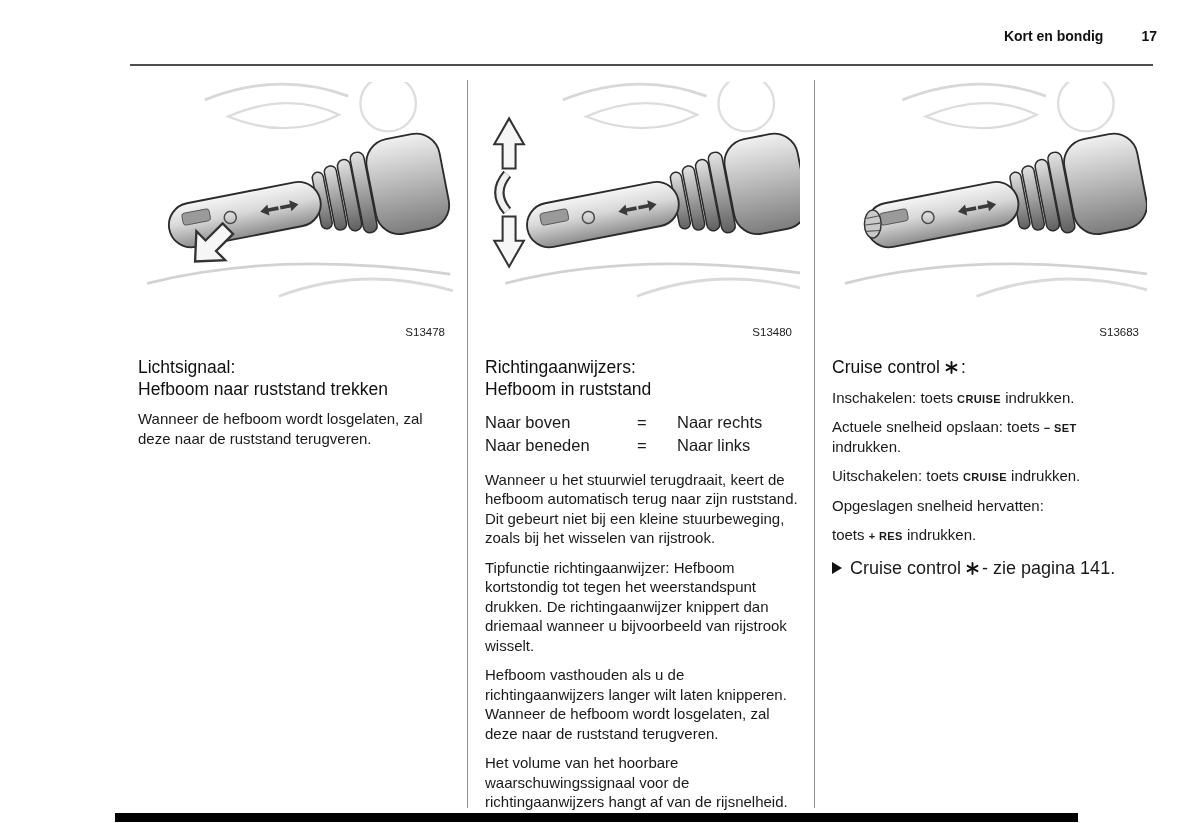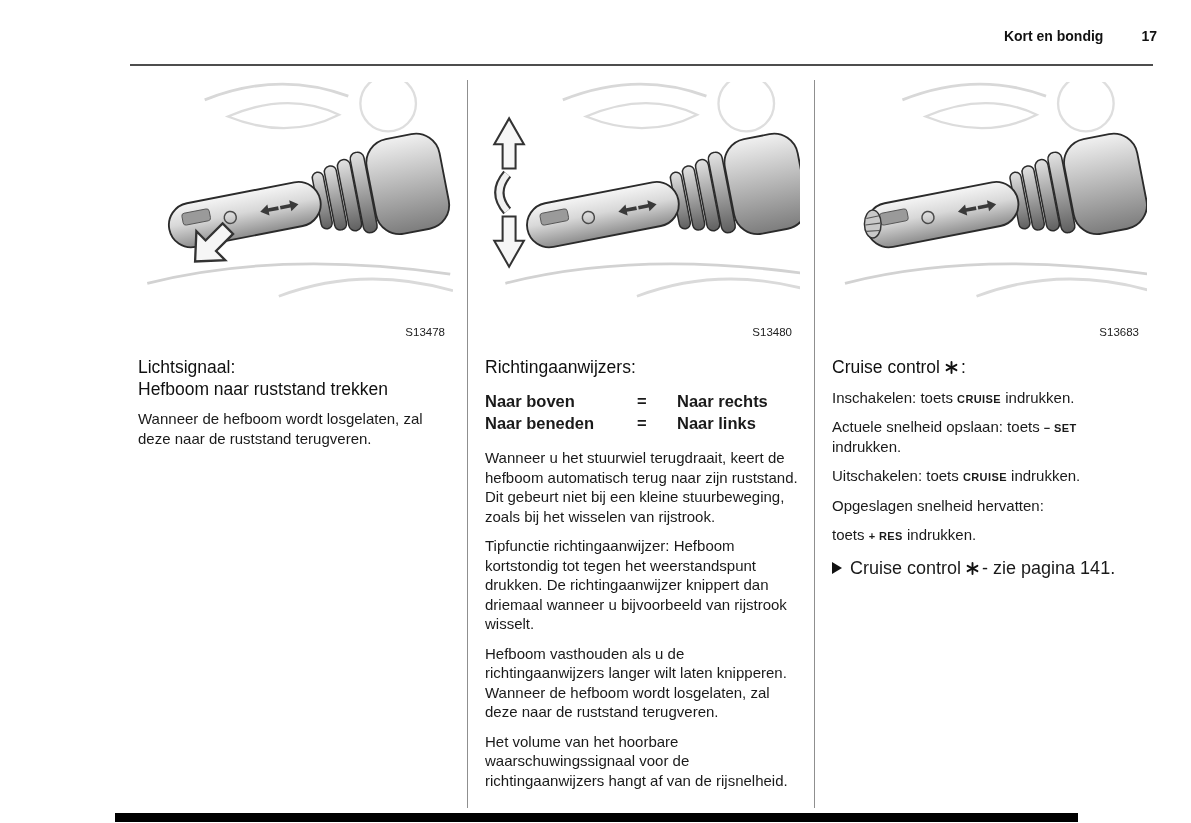--- a/index.html
+++ b/index.html
@@ -28,21 +28,21 @@
   
   .col-heading { margin-top:15px; margin-bottom:9px; }
   .h { font-size:17.5px; font-weight:400; line-height:1.24; color:#101010; }
 
   
   .p { font-size:15px; line-height:1.3; margin:0 0 10px 0; }
   .p:last-child { margin-bottom:0; }
 
   
   .eqtable { margin:11px 0 13px 0; }
-  .eqrow { display:flex; font-weight:700; font-size:16.5px; line-height:1.38; }
+  .eqrow { display:flex; font-weight:400; font-size:16.5px; line-height:1.38; }
   .eqrow .l { width:152px; }
   .eqrow .m { width:40px; }
 
   
   .btn { font-weight:700; font-size:11px; letter-spacing:.4px; }
 
   
   .opt-icon { display:inline-block; width:13px; height:13px; vertical-align:-1px; margin:0 3px 0 5px; }
 
   
@@ -136,20 +136,21 @@
             <polygon points="10,66 26,38 42,66 33,66 33,92 19,92 19,66" fill="#f6f6f6" stroke="#333" stroke-width="2.2"></polygon>
             <path d="M24 98 Q7 118 24 138" stroke="#333" stroke-width="11" fill="none"></path>
             <path d="M24 98 Q7 118 24 138" stroke="#f1f1f1" stroke-width="6.5" fill="none"></path>
             <polygon points="10,170 26,198 42,170 33,170 33,144 19,144 19,170" fill="#f6f6f6" stroke="#333" stroke-width="2.2"></polygon>
           </g>
         </svg>
       </div>
       <div class="figcode">S13480</div>
       <div class="col-heading">
         <div class="h">Richtingaanwijzers:</div>
+        <div class="h">Hefboom in ruststand</div>
       </div>
       <div class="eqtable">
         <div class="eqrow">
           <span class="l">Naar boven</span>
           <span class="m">=</span>
           <span class="r">Naar rechts</span>
         </div>
         <div class="eqrow">
           <span class="l">Naar beneden</span>
           <span class="m">=</span>

